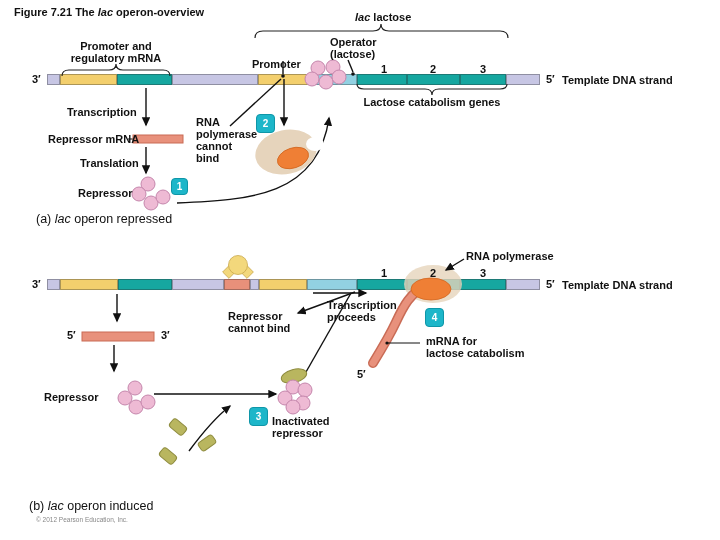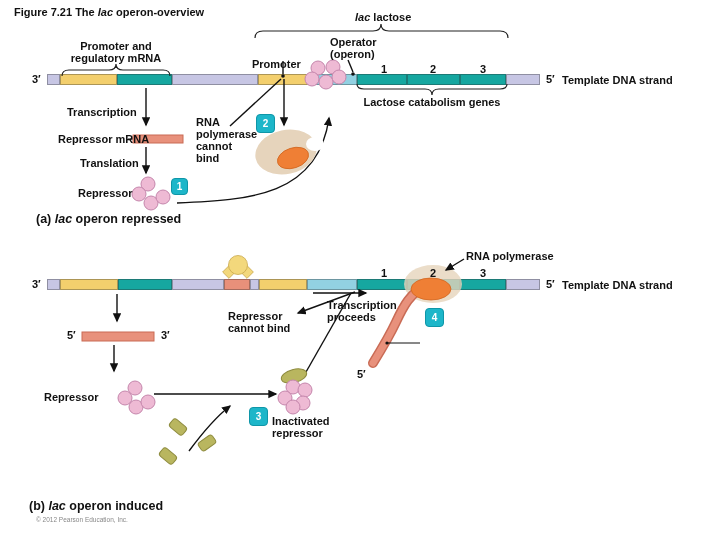--- a/index.html
+++ b/index.html
@@ -1,21 +1,21 @@
 <!DOCTYPE html>
 <html style="--lavender: #c7c6e4; --yellow: #f3cf6d; --teal: #16a7a0; --lightblue: #92d1e2; --salmon: #e8907a; --mrna: #e8917c; --mrnadark: #c96b55; --pink: #eebad4; --pinkstroke: #c586ac; --olive: #b9b65f; --olivestroke: #8e8b3e; --tan: #e6d4bc; --orange: #ef7f35; --badge: #1db6c9; --capyellow: #f3d87c;"><head>
 <meta charset="utf-8">
 <style>
   html,body{margin:0;padding:0;background:#fff;}
   #stage{position:relative;width:720px;height:540px;background:#fff;overflow:hidden;
          font-family:"Liberation Sans","DejaVu Sans",sans-serif;color:#111;}
   .lbl{position:absolute;font-size:11px;font-weight:bold;line-height:12px;white-space:pre-line;color:#111;}
   .lbl-c{text-align:center;}
   .it{font-style:italic;}
-  .caption{position:absolute;font-size:12.5px;font-weight:bold;}
+  .caption{position:absolute;font-size:12.5px;font-weight:normal;}
   .title{position:absolute;font-size:11px;font-weight:bold;}
   .copyright{position:absolute;font-size:6.5px;font-weight:normal;color:#888;}
   .strand{position:absolute;left:0;width:720px;height:11px;}
   .strand .seg{position:absolute;top:0;height:100%;box-sizing:border-box;border:1px solid rgba(40,40,40,0.35);}
   .badge{position:absolute;background:var(--badge);border:1px solid #0f96a8;border-radius:4px;
          color:#fff;font-size:10px;font-weight:bold;display:flex;align-items:center;justify-content:center;}
   svg{position:absolute;left:0;top:0;}
   .num{width:10px;text-align:center;}
 </style>
 </head>
@@ -151,30 +151,30 @@
     </g>
   </svg>
 
   <div class="title" style="left:14px;top:6px"><span>Figure 7.21 The </span><span class="it">lac</span><span> operon-overview</span></div>
 
   <div class="lbl" style="left:355px;top:11px"><span class="it">lac</span><span> lactose</span></div>
   <div class="lbl lbl-c" style="left:66px;top:40px;width:100px">Promoter and
 regulatory mRNA</div>
   <div class="lbl" style="left:252px;top:58px">Promoter</div>
   <div class="lbl" style="left:330px;top:36px">Operator
-(operon)</div>
+(lactose)</div>
   <div class="lbl" style="left:32px;top:73px">3′</div>
   <div class="lbl" style="left:546px;top:73px">5′</div>
   <div class="lbl" style="left:562px;top:74px">Template DNA strand</div>
   <div class="lbl num" style="left:379px;top:63px">1</div>
   <div class="lbl num" style="left:428px;top:63px">2</div>
   <div class="lbl num" style="left:478px;top:63px">3</div>
   <div class="lbl lbl-c" style="left:357px;top:96px;width:150px">Lactose catabolism genes</div>
   <div class="lbl" style="left:67px;top:106px">Transcription</div>
-  <div class="lbl" style="left:58px;top:133px">Repressor mRNA</div>
+  <div class="lbl" style="left:48px;top:133px">Repressor mRNA</div>
   <div class="lbl" style="left:80px;top:157px">Translation</div>
   <div class="lbl" style="left:78px;top:187px">Repressor</div>
   <div class="lbl" style="left:196px;top:116px">RNA
 polymerase
 cannot
 bind</div>
   <div class="badge" style="left:171px;top:178px;width:15px;height:15px">1</div>
   <div class="badge" style="left:256px;top:114px;width:17px;height:17px">2</div>
   <div class="caption" style="left:36px;top:212px"><span>(a) </span><span class="it">lac</span><span> operon repressed</span></div>
 
@@ -182,20 +182,22 @@
   <div class="lbl" style="left:32px;top:278px">3′</div>
   <div class="lbl" style="left:546px;top:278px">5′</div>
   <div class="lbl" style="left:562px;top:279px">Template DNA strand</div>
   <div class="lbl num" style="left:379px;top:267px">1</div>
   <div class="lbl num" style="left:428px;top:267px">2</div>
   <div class="lbl num" style="left:478px;top:267px">3</div>
   <div class="lbl" style="left:327px;top:299px">Transcription
 proceeds</div>
   <div class="lbl" style="left:228px;top:310px">Repressor
 cannot bind</div>
+  <div class="lbl" style="left:426px;top:335px">mRNA for
+lactose catabolism</div>
   <div class="lbl" style="left:357px;top:368px">5′</div>
   <div class="lbl" style="left:67px;top:329px">5′</div>
   <div class="lbl" style="left:161px;top:329px">3′</div>
   <div class="lbl" style="left:44px;top:391px">Repressor</div>
   <div class="lbl" style="left:272px;top:415px">Inactivated
 repressor</div>
   <div class="badge" style="left:249px;top:407px;width:17px;height:17px">3</div>
   <div class="badge" style="left:425px;top:308px;width:17px;height:17px">4</div>
   <div class="caption" style="left:29px;top:499px"><span>(b) </span><span class="it">lac</span><span> operon induced</span></div>
   <div class="copyright" style="left:36px;top:516px">© 2012 Pearson Education, Inc.</div>

